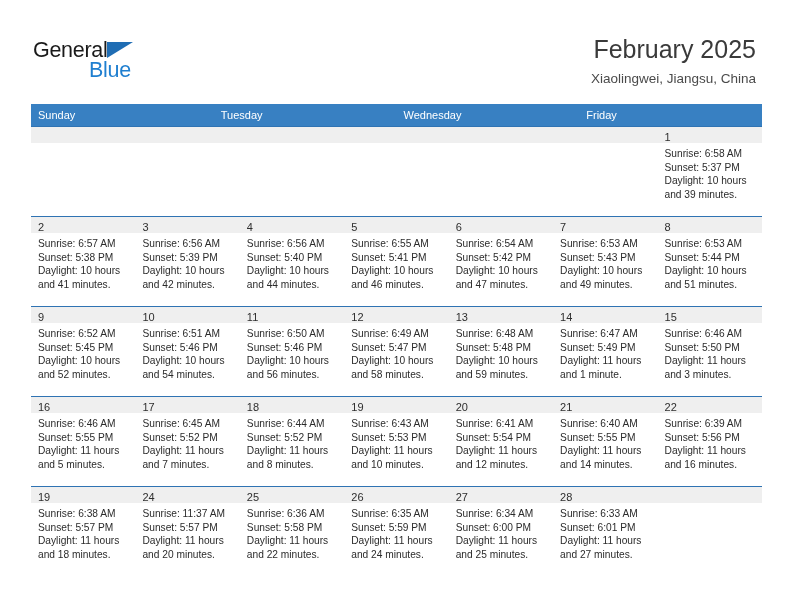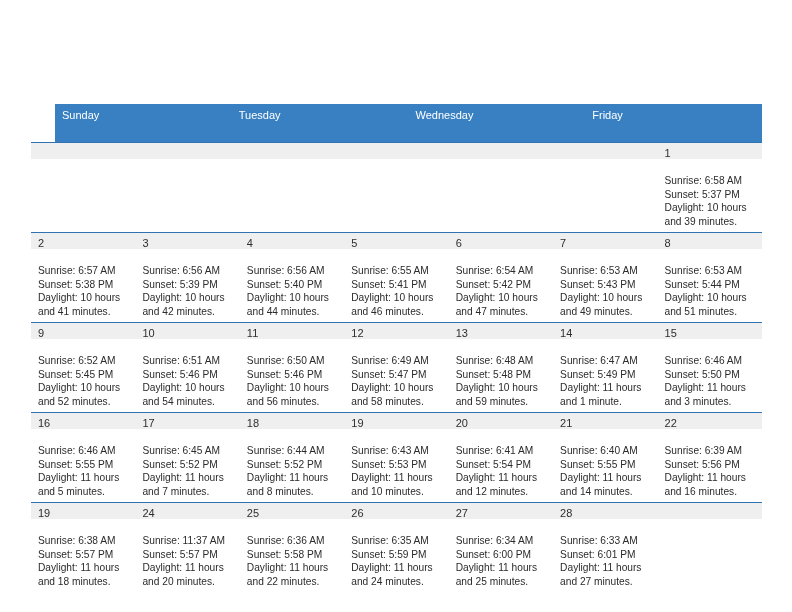--- a/index.html
+++ b/index.html
@@ -88,22 +88,21 @@
   
   .calendar {
     position: absolute;
     left: 31px;
     top: 104px;
     width: 731px;
   }
   .weekdays {
     display: flex;
     background: #3880c2;
-    height: 38px;
-    margin-left: 24px;
+    height: 22px;
   }
   .weekday {
     flex: 1 1 0;
     color: #ffffff;
     font-size: 11px;
     line-height: 22px;
     padding-left: 7px;
     box-sizing: border-box;
     white-space: nowrap;
   }
@@ -126,37 +125,51 @@
     height: 16px;
     padding-left: 7px;
     box-sizing: border-box;
   }
   .daynum {
     font-size: 11px;
     line-height: 16px;
     color: #2e2e2e;
   }
   .day-body {
-    padding: 15px 6px 0 7px;
+    padding: 4px 6px 0 7px;
   }
   .day-line {
     font-size: 10.2px;
     line-height: 13.6px;
     color: #2b2b2b;
     white-space: nowrap;
   }
   .day.empty .daynum-bar {
     background: #efefef;
   }
 </style>
 </head>
 <body>
 
 <div class="page">
 
+  <div class="header">
+
+    <div class="logo">
+      <span class="logo-general">General</span>
+      <span class="logo-triangle"></span>
+      <span class="logo-blue">Blue</span>
+    </div>
+
+    <div class="title-block">
+      <div class="title">February 2025</div>
+      <div class="subtitle">Xiaolingwei, Jiangsu, China</div>
+    </div>
+
+  </div>
 
   <div class="calendar">
 
     <div class="weekdays">
       <div class="weekday">Sunday</div>
       <div class="weekday">Tuesday</div>
       <div class="weekday">Wednesday</div>
       <div class="weekday">Friday</div>
     </div>
 

